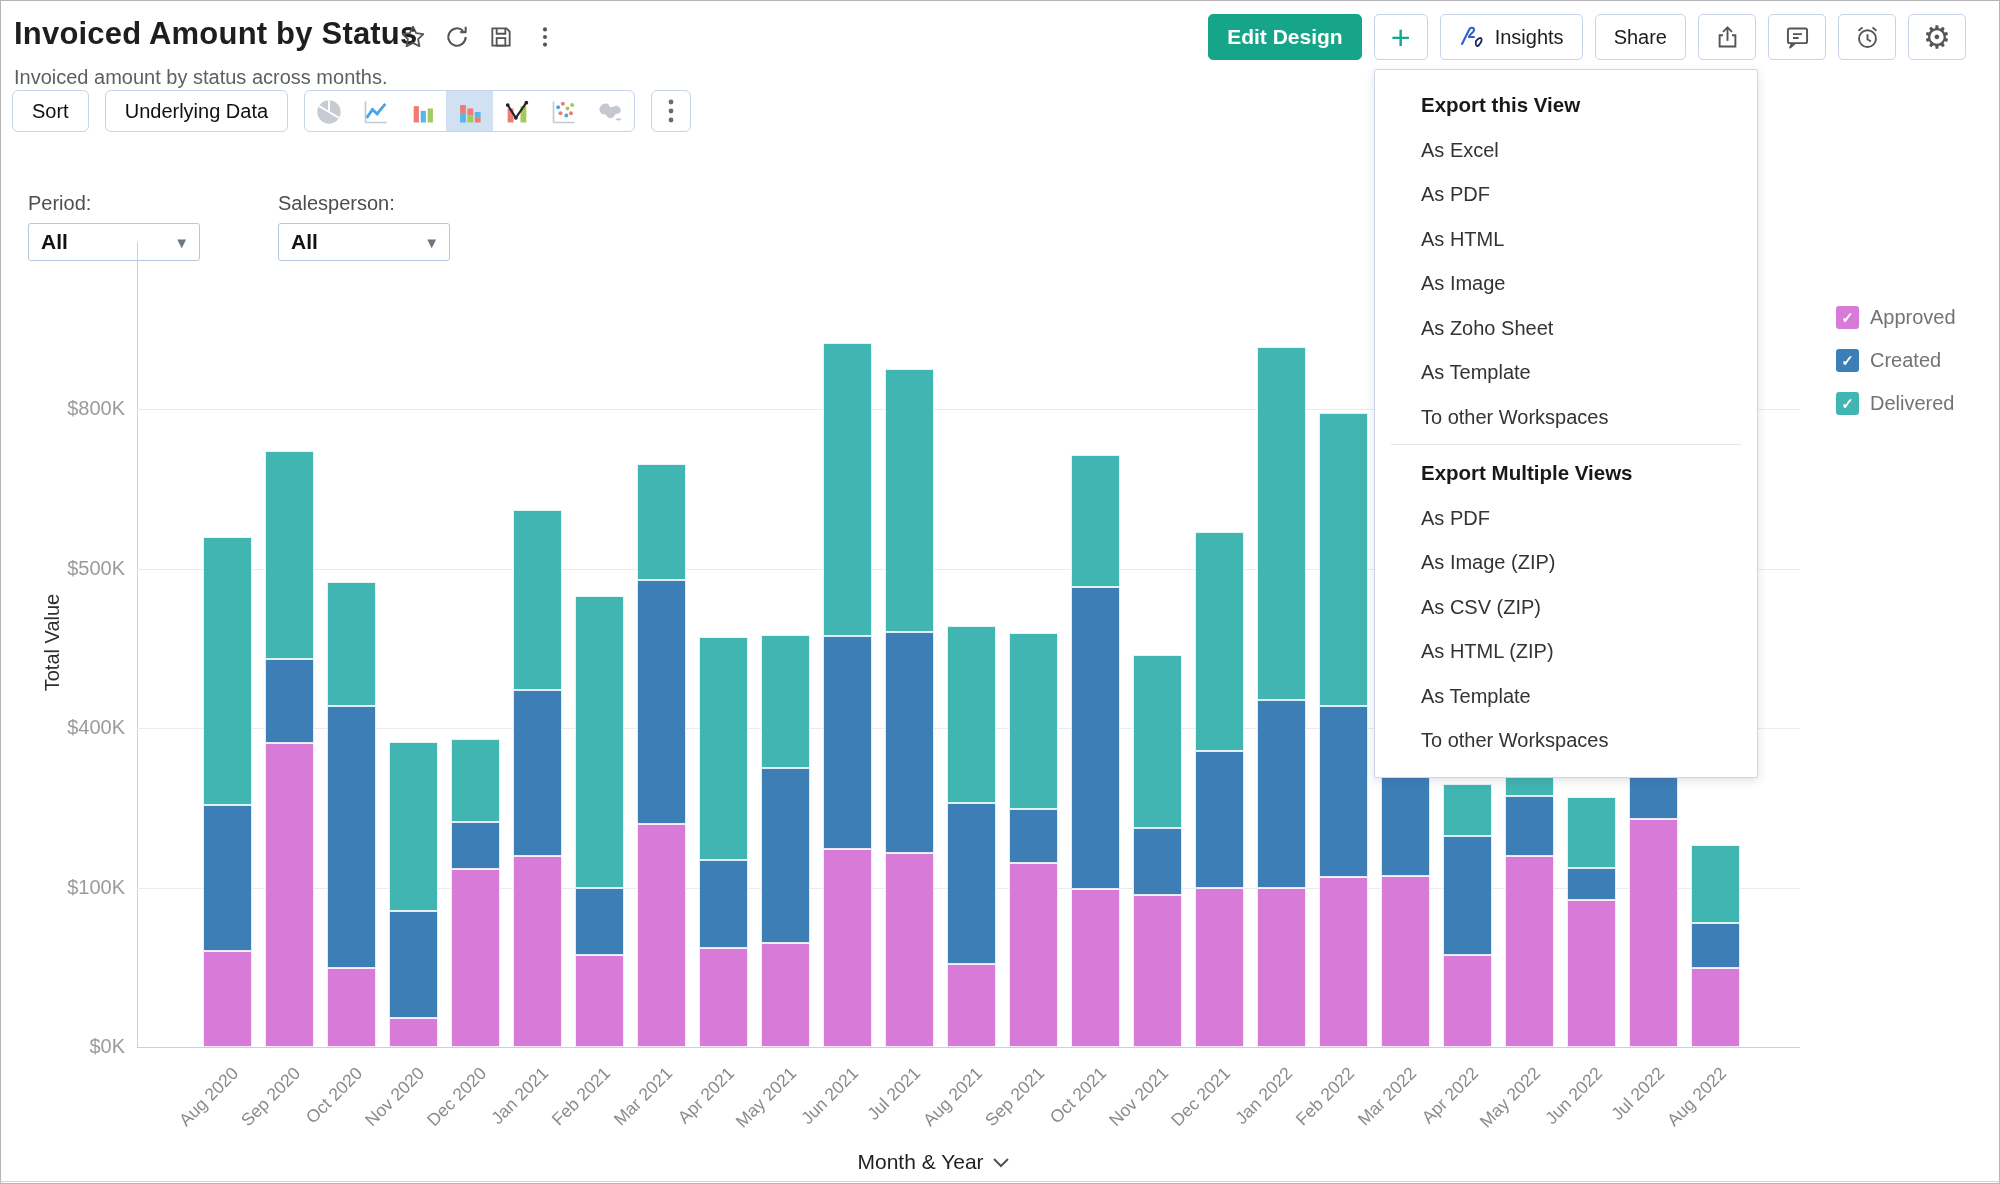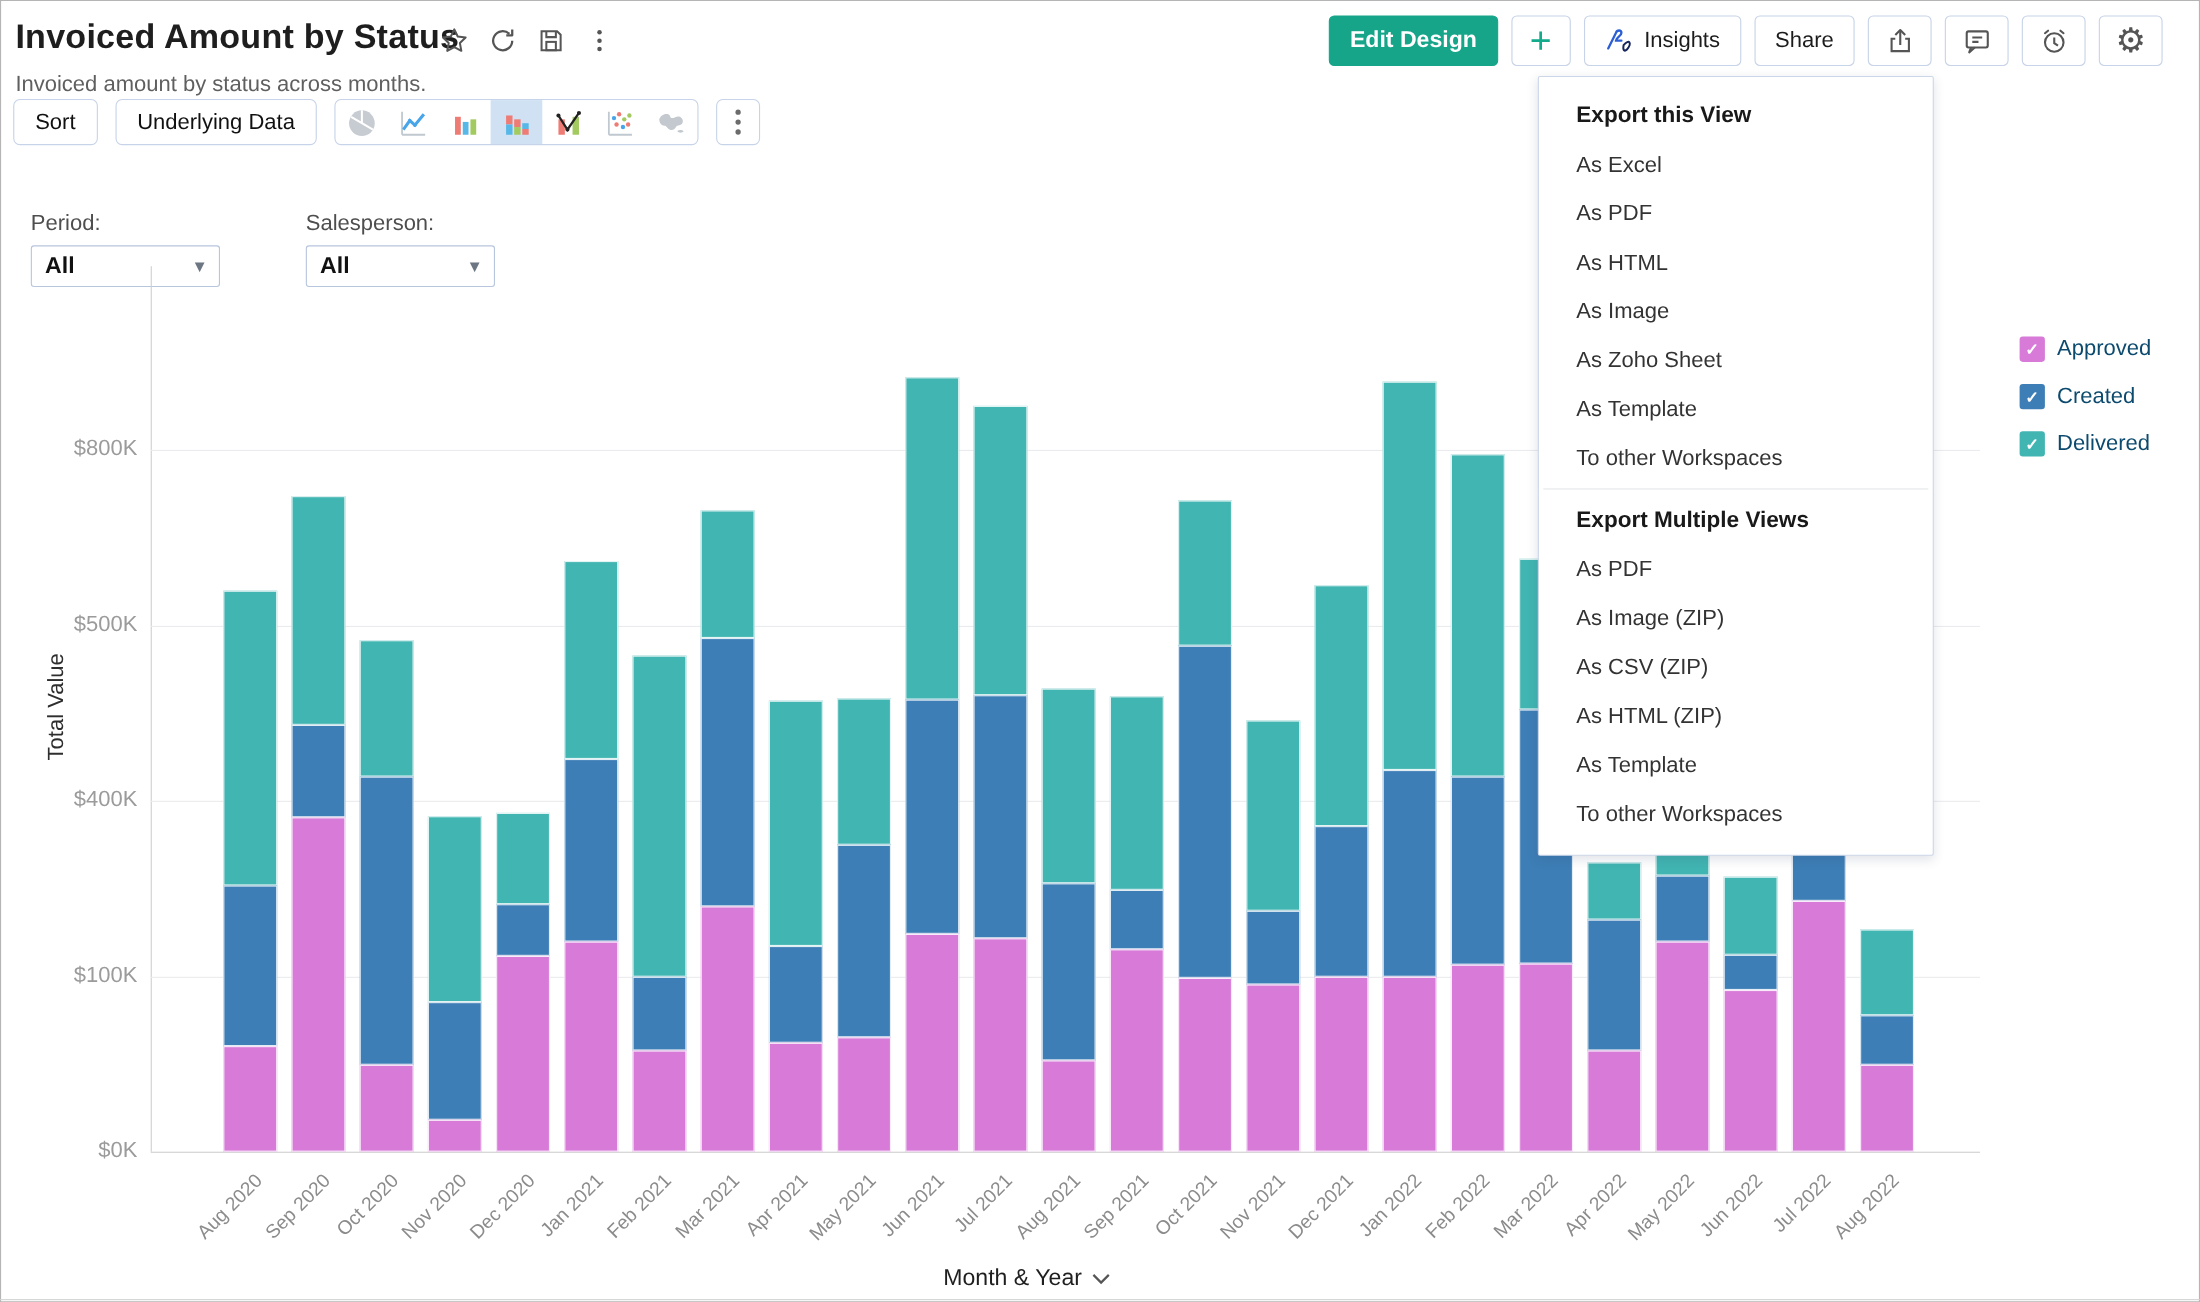--- a/index.html
+++ b/index.html
@@ -51,24 +51,24 @@
   .seg{box-sizing:border-box;border:1px solid rgba(255,255,255,.85);width:100%;}
   .y-title{position:absolute;font-size:20px;color:#2e2e2e;transform:rotate(-90deg);transform-origin:center;white-space:nowrap;}
   .x-axis-ctl{position:absolute;font-size:21px;color:#1f1f1f;display:flex;gap:8px;align-items:center;
               pointer-events:auto;cursor:pointer;}
   .x-axis-ctl svg{width:18px;height:11px;}
   
   .legend{left:1836px;top:306px;display:flex;flex-direction:column;gap:20px;}
   .leg-row{display:flex;align-items:center;gap:11px;cursor:pointer;}
   .leg-box{width:23px;height:23px;border-radius:3px;display:flex;align-items:center;justify-content:center;
            color:#fff;font-size:15px;font-weight:700;}
-  .leg-label{font-size:20px;color:#0c4a6e;}
+  .leg-label{font-size:20px;color:#737373;}
   
   .menu{right:242px;top:69px;width:350px;background:#fff;border:1px solid #ccd6e8;border-radius:2px;
-        box-shadow:0 3px 10px rgba(40,60,90,.14);padding:13px 4px 14px;z-index:50;}
+        box-shadow:0 3px 10px rgba(40,60,90,.14);padding:13px 16px 14px;z-index:50;}
   .menu .mhead{font-size:20.5px;font-weight:700;color:#191919;padding:0 30px;line-height:44.5px;}
   .menu .mitem{font-size:20px;color:#333;padding:0 30px;line-height:44.5px;cursor:pointer;}
   .menu .mdivider{border-top:1px solid #e4e6ea;margin:5px 0 6px;}
   
   .bottom-line{left:0;top:1181px;width:2000px;height:1px;background:#d2d2d2;}
 </style>
 </head>
 <body>
 
 <div class="abs" id="page-title">Invoiced Amount by Status</div>

